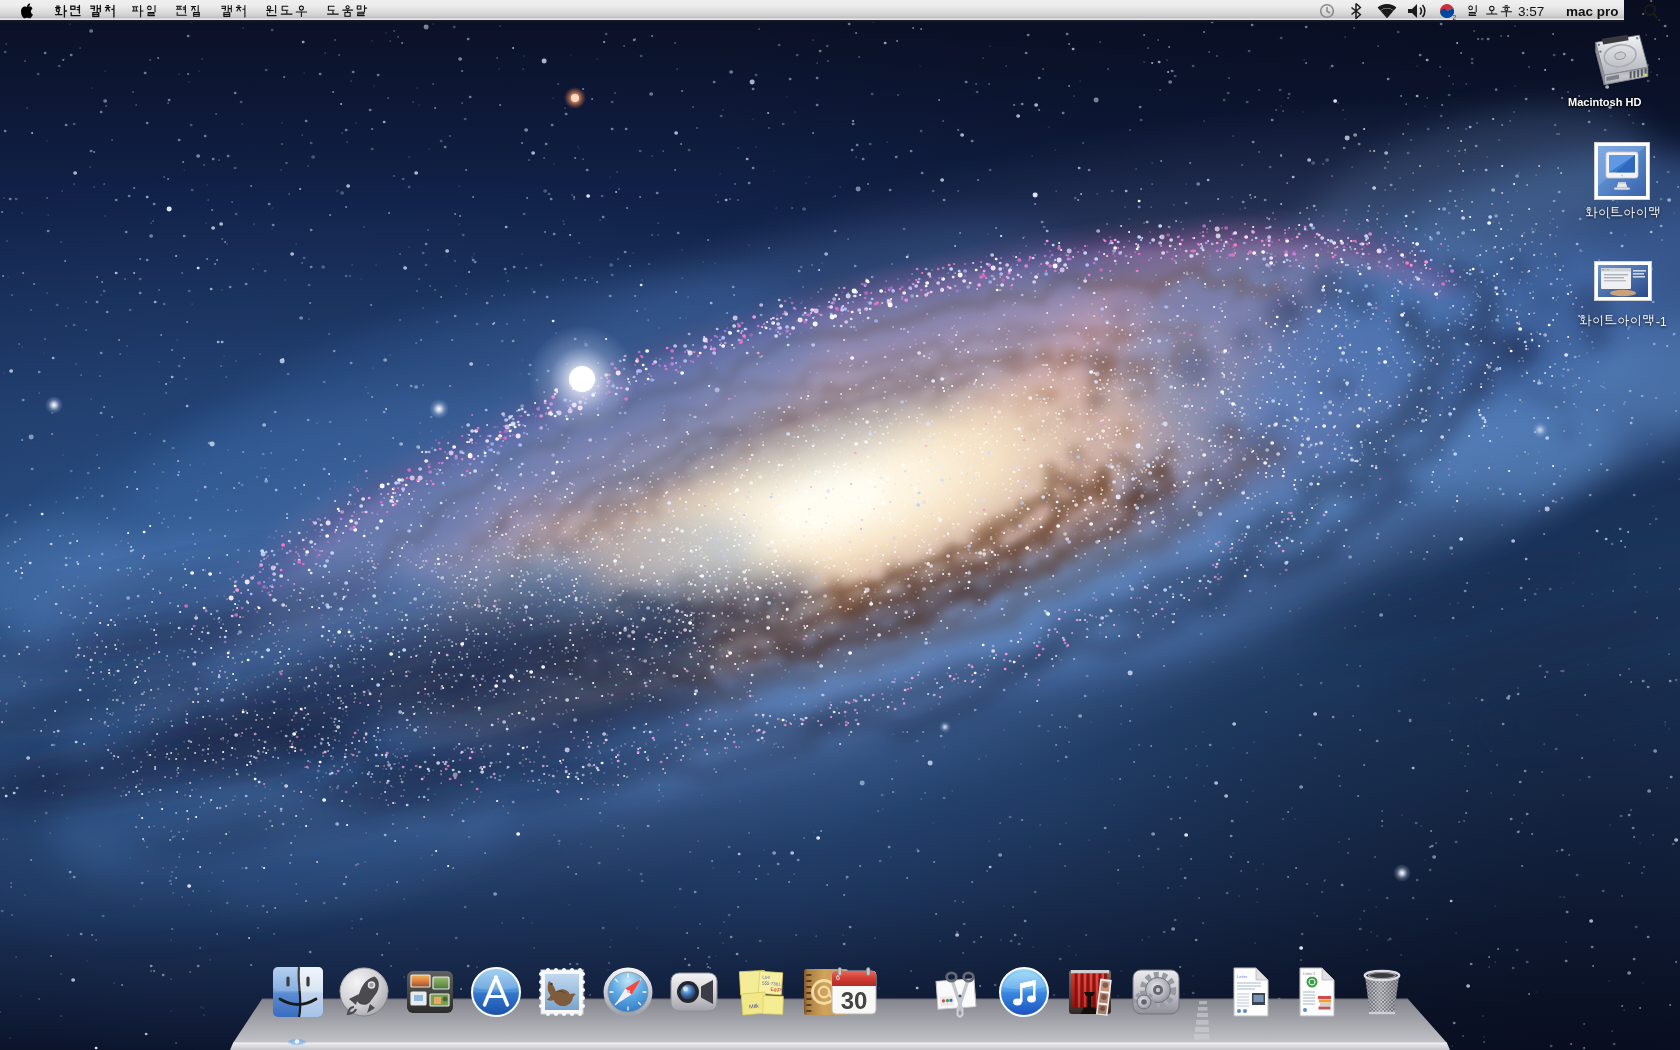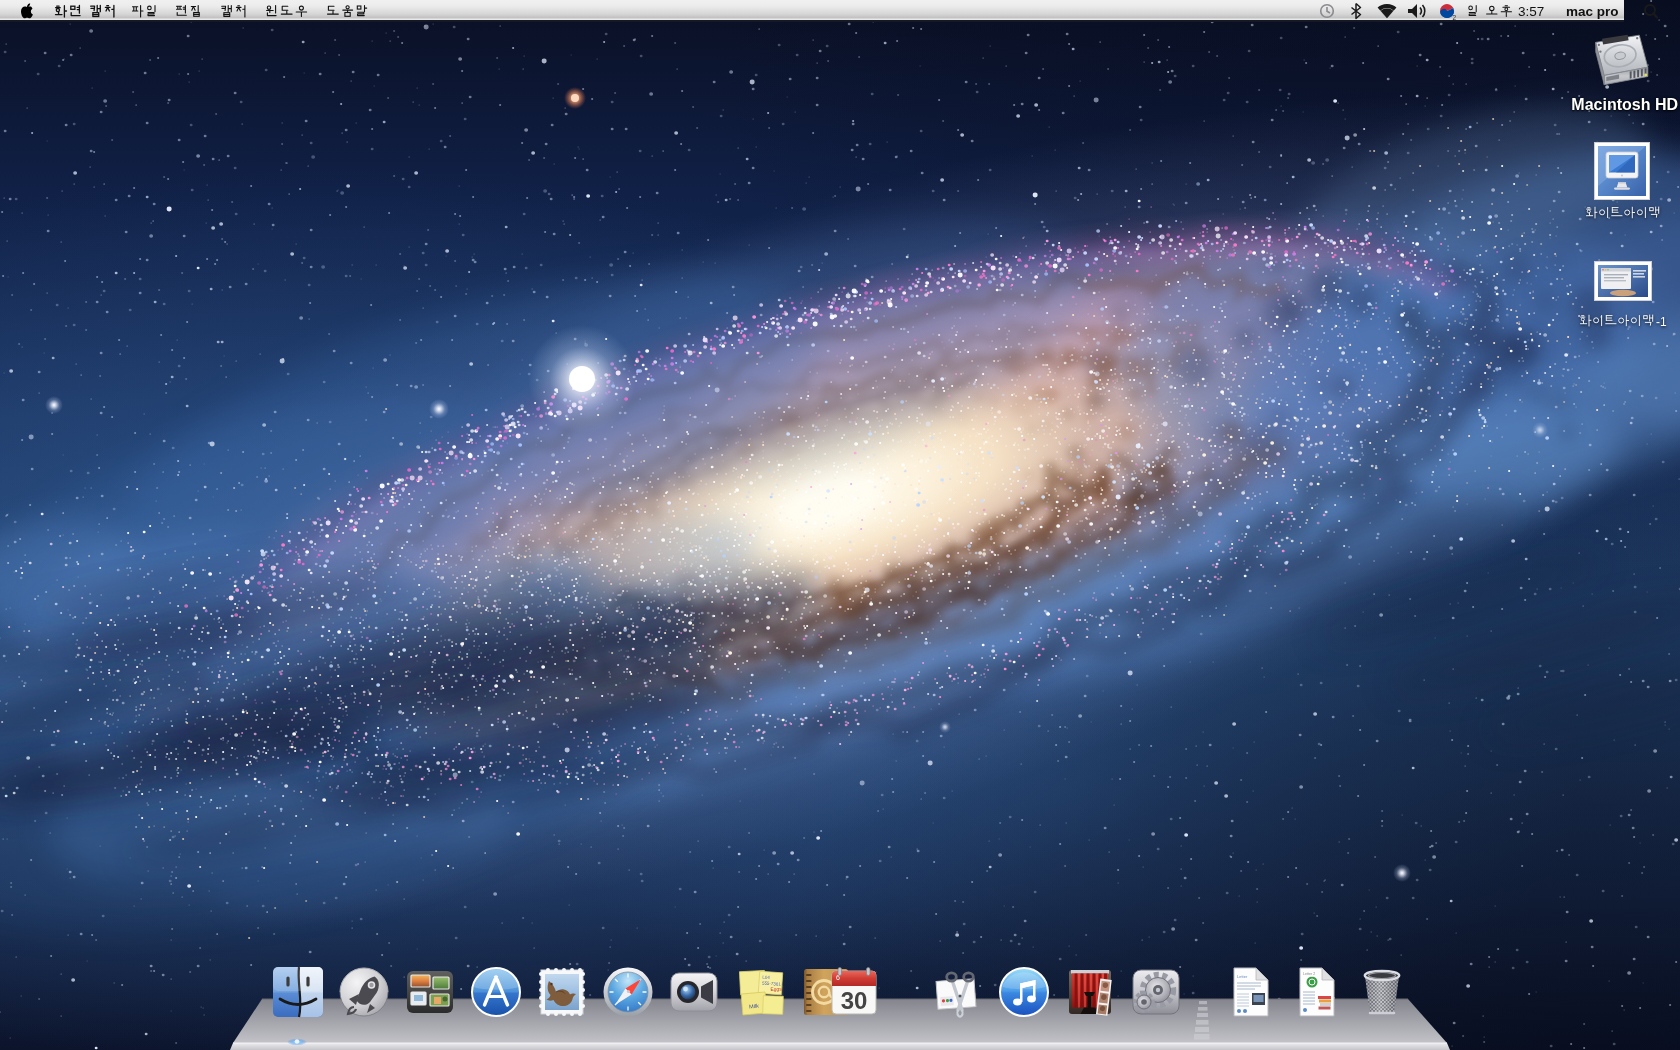--- a/index.html
+++ b/index.html
@@ -1,18 +1,18 @@
 <!DOCTYPE html>
 <html><head><meta charset="utf-8"><style>
 html,body{margin:0;padding:0;width:1680px;height:1050px;overflow:hidden;background:#0a0f24;
 font-family:"Liberation Sans",sans-serif;}
 .menubar{position:absolute;left:0;top:0;width:1624px;height:22px;
 background:linear-gradient(180deg,#f0f0f0 0%,#ececec 30%,#d6d6d6 70%,#c2c2c2 88%,#e8e8e8 97%);
 border-bottom:2px solid #141925;box-sizing:border-box;z-index:50;}
-.dlabel{position:absolute;color:#fff;font-size:16px;text-align:right;
+.dlabel{position:absolute;color:#fff;font-size:11px;text-align:left;
 text-shadow:0 1px 2px rgba(0,0,0,0.9),0 0 3px rgba(0,0,0,0.7);z-index:10;}
 .dshadow{filter:drop-shadow(0 1px 1.5px rgba(0,0,0,0.85));z-index:10;}
 .dicon{position:absolute;top:966px;width:52px;height:52px;z-index:30;
 -webkit-box-reflect:below -36px linear-gradient(transparent 55%,rgba(0,0,0,0.28));}
 </style></head><body>
 <svg width="1680" height="1050" viewBox="0 0 1680 1050" style="position:absolute;top:0;left:0">
     <defs>
 <linearGradient id="bg" x1="0" y1="0" x2="0" y2="1">
 <stop offset="0" stop-color="#0a0f23"></stop>
         <stop offset="0.18" stop-color="#102046"></stop>

